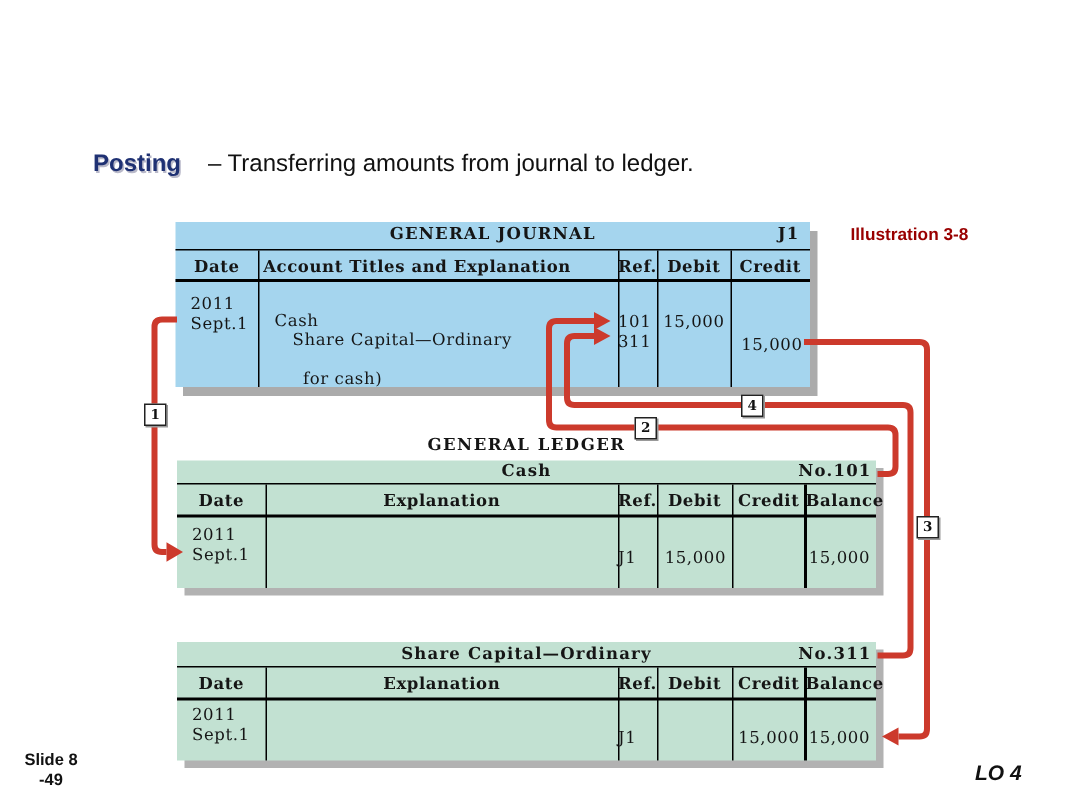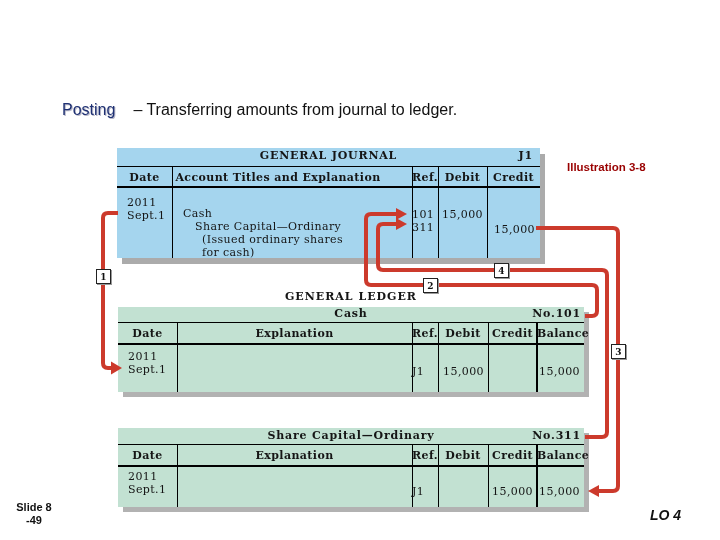--- a/index.html
+++ b/index.html
@@ -9,24 +9,24 @@
 
   
   .title-bar{left:37px;top:40px;width:642px;height:31px;background:#35689B;
              border:2px solid #0c1530;box-shadow:4px 4px 0 #8f8f8f;
              display:flex;align-items:center;justify-content:center;z-index:1;}
   .title-bar span{color:#ffffff;font-size:21px;font-weight:bold;
                   text-shadow:1.5px 1.5px 2px rgba(10,10,10,.65);letter-spacing:.5px;}
 
   
   .subtitle{left:62px;top:101px;font-size:16px;color:#111;z-index:1;white-space:nowrap;}
-  .subtitle .term{font-weight:normal;color:#1f3173;text-shadow:1px 1px 0 #b9b9c9;}
+  .subtitle .term{font-weight:bold;color:#1f3173;text-shadow:1px 1px 0 #b9b9c9;}
   .subtitle .rest{margin-left:18px;}
 
-  .illus{left:567px;top:161px;color:#990000;font-weight:bold;font-size:11.5px;z-index:1;}
+  .illus{left:567px;top:151px;color:#990000;font-weight:bold;font-size:11.5px;z-index:1;}
 
   
   .tbl{z-index:1;font-family:"DejaVu Serif",serif;font-size:11px;color:#151515;
        letter-spacing:.4px;line-height:12px;white-space:nowrap;}
   .journal{left:117px;top:148px;width:423px;height:110px;background:#A5D5EE;
            box-shadow:5px 6px 0 #ababab;}
   .ledger-cash{left:118px;top:307px;width:466px;height:85px;background:#C2E1D2;
            box-shadow:5px 5px 0 #b2b2b2;}
   .ledger-share{left:118px;top:428px;width:466px;height:79px;background:#C2E1D2;
            box-shadow:5px 5px 0 #b2b2b2;}
@@ -82,21 +82,20 @@
     </div>
     <div class="vline" style="left:55px;top:19px;height:91px;"></div>
     <div class="vline" style="left:295px;top:19px;height:91px;"></div>
     <div class="vline" style="left:321px;top:19px;height:91px;"></div>
     <div class="vline" style="left:370px;top:19px;height:91px;"></div>
 
     <span class="abs" style="left:10px;top:49px;">2011</span>
     <span class="abs" style="left:10px;top:62px;">Sept.1</span>
     <span class="abs" style="left:66px;top:60px;">Cash</span>
     <span class="abs" style="left:78px;top:73px;">Share Capital—Ordinary</span>
-    <span class="abs" style="left:85px;top:86px;">(Issued ordinary shares</span>
     <span class="abs" style="left:85px;top:99px;">for cash)</span>
     <span class="cellc" style="left:295px;width:26px;top:61px;">101</span>
     <span class="cellc" style="left:295px;width:26px;top:74px;">311</span>
     <span class="cellr" style="left:321px;width:45px;top:61px;">15,000</span>
     <span class="cellr" style="left:370px;width:48px;top:76px;">15,000</span>
   </div>
 
   <div class="abs gl-label">GENERAL LEDGER</div>
 
   <div class="abs tbl ledger-cash">

